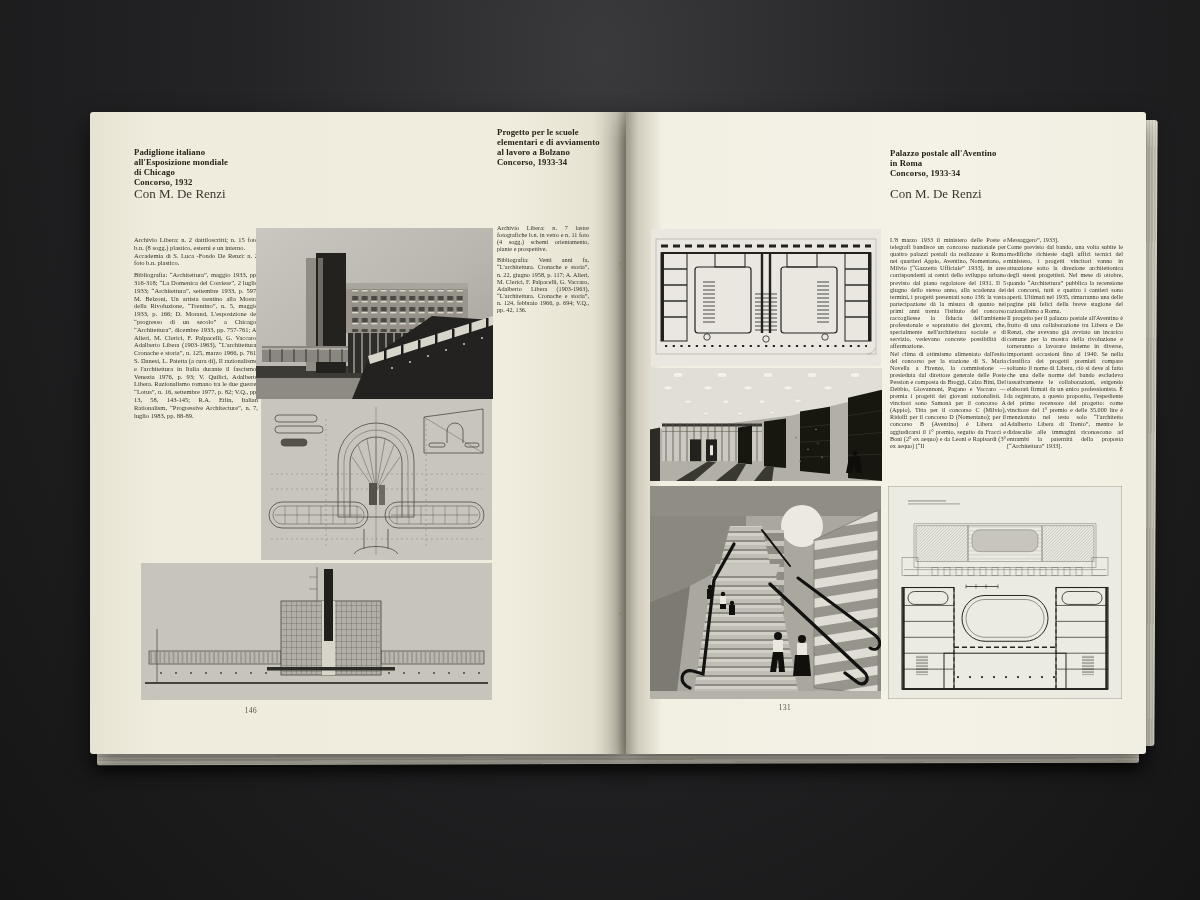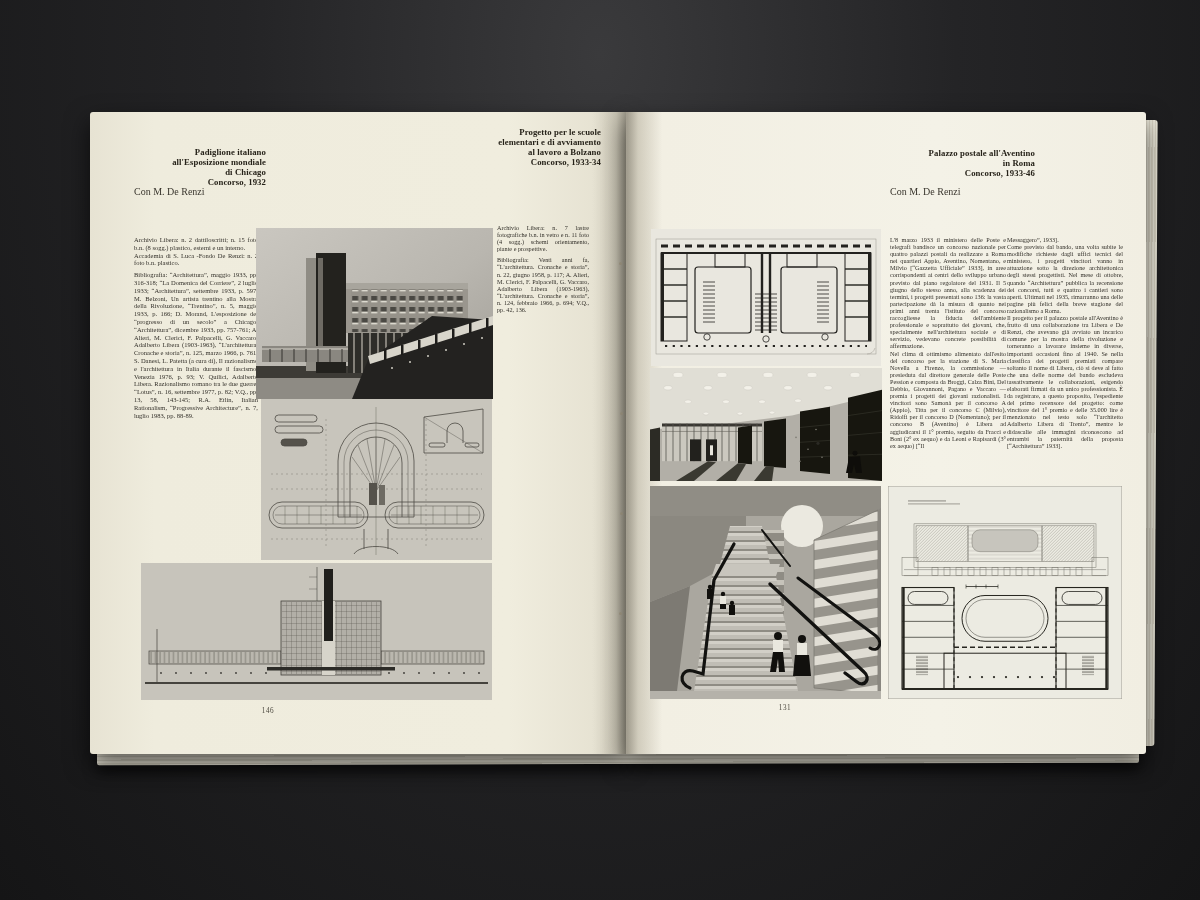--- a/index.html
+++ b/index.html
@@ -31,22 +31,22 @@
     background:repeating-linear-gradient(90deg,#ddd8c8 0 1.5px,#efecdd 1.5px 3px);
     border-radius:0 3px 3px 0;transform:rotate(0.3deg);
   }
   .stack-bottom{
     position:absolute;left:97px;top:751px;width:1042px;height:13px;
     background:repeating-linear-gradient(180deg,#d6d2c2 0 1.5px,#ecE8d9 1.5px 3.4px,#e9e5d6 3.4px 3.6px);
     transform:rotate(-0.15deg);border-radius:2px;
     box-shadow:0 6px 14px rgba(0,0,0,0.7);
   }
   .binding-dot{position:absolute;width:3px;height:3px;border-radius:50%;background:#8d8571;opacity:.7;}
-  .title{font-weight:bold;font-size:8.7px;line-height:10px;white-space:pre-line;color:#262219;letter-spacing:.1px;text-align:right;}
-  .credit{font-size:10px;color:#3a362e;}
+  .title{font-weight:bold;font-size:8.7px;line-height:10px;white-space:pre-line;color:#262219;letter-spacing:.1px;}
+  .credit{font-size:13px;color:#3a362e;}
   .body-col{font-size:6.5px;line-height:7.8px;text-align:justify;color:#33302a;overflow:hidden;}
   .body-col p{margin:0;}
   .body-col p.gap{margin-top:4px;}
   .body-sm{font-size:6.2px;line-height:7.1px;}
   .pageno{font-size:7.2px;color:#4c483f;letter-spacing:.5px;text-align:center;}
   .fig{position:absolute;}
   .fig svg{display:block;width:100%;height:100%;}
 </style>
 </head>
 <body>
@@ -75,21 +75,21 @@
 
 <div class="abs title" style="left:497px;top:127px;width:104px;">Progetto per le scuole
 elementari e di avviamento
 al lavoro a Bolzano
 Concorso, 1933-34</div>
 <div class="abs body-col body-sm" style="left:497px;top:224px;width:92px;height:150px;">
   <p>Archivio Libera: n. 7 lastre fotografiche b.n. in vetro e n. 11 foto (4 sogg.) schemi orientamento, piante e prospettive.</p>
   <p class="gap">Bibliografia: Venti anni fa, “L'architettura. Cronache e storia”, n. 22, giugno 1958, p. 117; A. Alieri, M. Clerici, F. Palpacelli, G. Vaccaro, Adalberto Libera (1903-1963), “L'architettura. Cronache e storia”, n. 124, febbraio 1966, p. 694; V.Q., pp. 42, 136.</p>
 </div>
 
-<div class="abs pageno" style="left:248px;top:707px;width:40px;">146</div>
+<div class="abs pageno" style="left:231px;top:707px;width:40px;">146</div>
 
 <div class="fig" style="left:256px;top:228px;width:237px;height:171px;">
 <svg viewBox="0 0 237 171" preserveAspectRatio="none">
  <defs>
   <linearGradient id="a-sky" x1="0" y1="0" x2="1" y2="1">
    <stop offset="0" stop-color="#cac7c0"></stop>
           <stop offset="0.55" stop-color="#b9b6af"></stop>
           <stop offset="1" stop-color="#a19e97"></stop>
   </linearGradient>
   <pattern id="a-win" width="9.5" height="11" patternUnits="userSpaceOnUse">
@@ -515,21 +515,21 @@
         <circle cx="154" cy="192" r="1.1"></circle>
         <circle cx="166" cy="192" r="1.1"></circle>
  </g>
  <rect x="28" y="170" width="12" height="20" fill="url(#g-ladder)"></rect>
  <rect x="194" y="170" width="12" height="20" fill="url(#g-ladder)"></rect>
 </svg>
 </div>
 
 <div class="abs title" style="left:890px;top:148px;width:145px;">Palazzo postale all'Aventino
 in Roma
-Concorso, 1933-46</div>
+Concorso, 1933-34</div>
 <div class="abs credit" style="left:890px;top:186px;">Con M. De Renzi</div>
 
 <div class="abs body-col body-sm" style="left:890px;top:236px;width:116px;height:250px;">
   <p>L'8 marzo 1933 il ministero delle Poste e telegrafi bandisce un concorso nazionale per quattro palazzi postali da realizzare a Roma nei quartieri Appio, Aventino, Nomentano, e Milvio [“Gazzetta Ufficiale” 1933], in aree corrispondenti ai centri dello sviluppo urbano previsto dal piano regolatore del 1931. Il 5 giugno dello stesso anno, alla scadenza dei termini, i progetti presentati sono 136: la vasta partecipazione dà la misura di quanto nei primi anni trenta l'istituto del concorso raccogliesse la fiducia dell'ambiente professionale e soprattutto dei giovani, che, specialmente nell'architettura sociale e di servizio, vedevano concrete possibilità di affermazione.</p>
   <p>Nel clima di ottimismo alimentato dall'esito del concorso per la stazione di S. Maria Novella a Firenze, la commissione — presieduta dal direttore generale delle Poste Pession e composta da Broggi, Calza Bini, Del Debbio, Giovannoni, Pagano e Vaccaro — premia i progetti dei giovani razionalisti. I vincitori sono Samonà per il concorso A (Appio), Titta per il concorso C (Milvio), Ridolfi per il concorso D (Nomentano); per il concorso B (Aventino) è Libera ad aggiudicarsi il 1° premio, seguito da Fracci e Boni (2° ex aequo) e da Leoni e Rapisardi (3° ex aequo) [“Il</p>
 </div>
 <div class="abs body-col body-sm" style="left:1007px;top:236px;width:116px;height:250px;">
   <p>Messaggero”, 1933].</p>
   <p>Come previsto dal bando, una volta subite le modifiche richieste dagli uffici tecnici del ministero, i progetti vincitori vanno in attuazione sotto la direzione architettonica degli stessi progettisti. Nel mese di ottobre, quando “Architettura” pubblica la recensione dei concorsi, tutti e quattro i cantieri sono aperti. Ultimati nel 1935, rimarranno una delle pagine più felici della breve stagione del razionalismo a Roma.</p>
   <p>Il progetto per il palazzo postale all'Aventino è frutto di una collaborazione tra Libera e De Renzi, che avevano già avviato un incarico comune per la mostra della rivoluzione e torneranno a lavorare insieme in diverse, importanti occasioni fino al 1940. Se nella classifica dei progetti premiati compare soltanto il nome di Libera, ciò si deve al fatto che una delle norme del bando escludeva tassativamente le collaborazioni, esigendo elaborati firmati da un unico professionista. È da registrare, a questo proposito, l'espediente del primo recensore del progetto: come vincitore del 1° premio e delle 35.000 lire è menzionato nel testo solo “l'architetto Adalberto Libera di Trento”, mentre le didascalie alle immagini riconoscono ad entrambi la paternità della proposta [“Architettura” 1933].</p>

